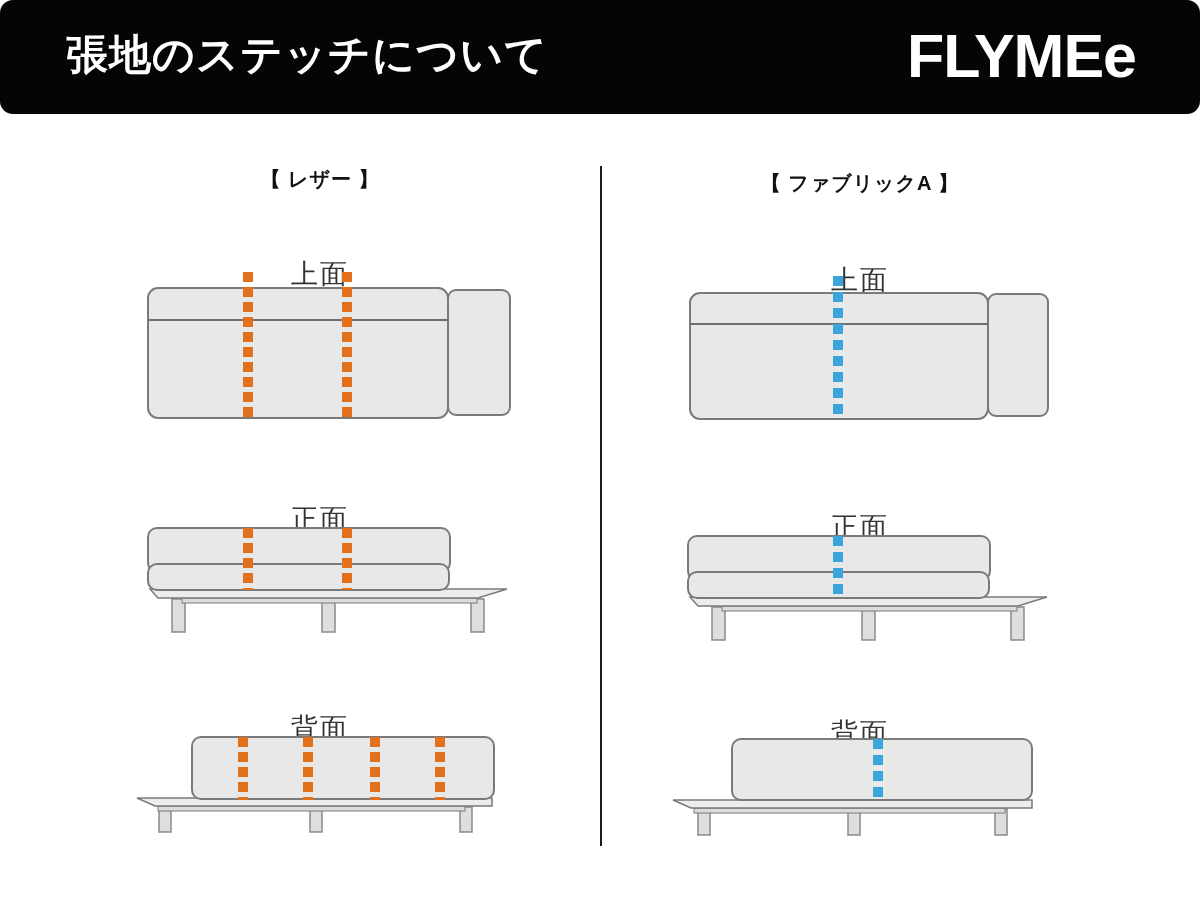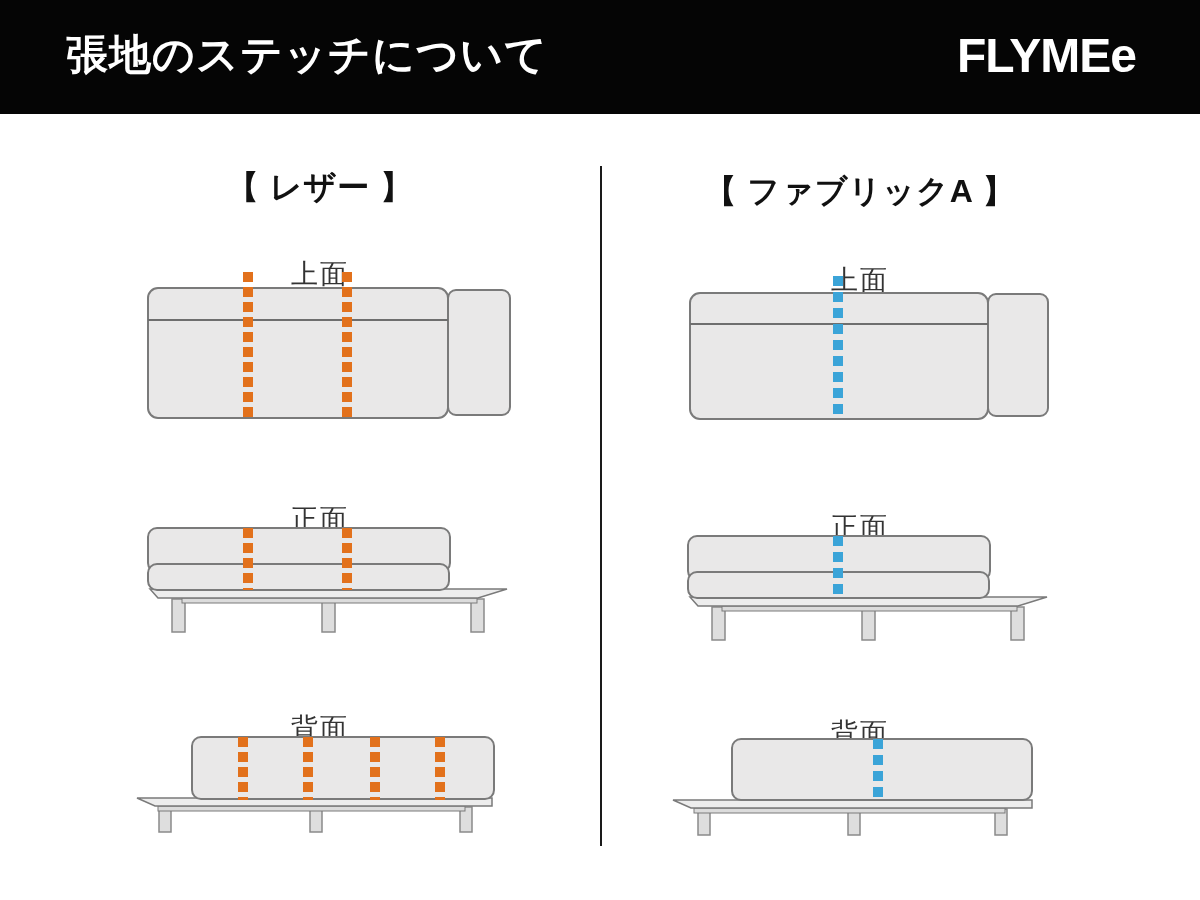--- a/index.html
+++ b/index.html
@@ -2,35 +2,35 @@
 <html style="--c-header_bg: #050505; --c-header_text: #ffffff; --c-divider: #1a1a1a; --c-heading_text: #111111; --c-label_text: #333333; --c-sofa_fill: #e9e8e8; --c-sofa_border: #7a7a7a; --c-seam: #6e6e6e; --c-platform_fill: #ededed; --c-rail_fill: #dcdcdc; --c-leg_fill: #dedede; --c-leg_border: #8a8a8a; --c-leather_stitch: #e2711c; --c-fabric_a_stitch: #3ba4d8;"><head>
 <meta charset="utf-8">
 <style>
   html,body{margin:0;padding:0;background:#ffffff;}
   body{width:1200px;height:900px;position:relative;overflow:hidden;
        font-family:"Liberation Sans","DejaVu Sans",sans-serif;}
   .page{position:absolute;inset:0;}
 
   
   .header{position:absolute;left:0;top:0;width:1200px;height:114px;
-          background:var(--c-header_bg);display:flex;align-items:center;}
+          background:var(--c-header_bg);display:flex;align-items:center;border-radius:13px;}
   .title{position:absolute;left:66px;top:50%;transform:translateY(-54%);
          color:var(--c-header_text);font-size:42px;font-weight:700;letter-spacing:1px;white-space:nowrap;}
   .logo{position:absolute;right:64px;top:50%;transform:translateY(-52%);
-        color:var(--c-header_text);font-size:48px;font-weight:700;letter-spacing:-1px;white-space:nowrap;}
+        color:var(--c-header_text);font-size:61px;font-weight:700;letter-spacing:-1px;white-space:nowrap;}
 
   
   .divider{position:absolute;left:600px;top:166px;width:2px;height:680px;background:var(--c-divider);}
 
   
   .col{position:absolute;top:0;height:900px;}
   .col-left{left:20px;width:600px;}
   .col-right{left:560px;width:600px;}
   .col-heading{position:absolute;left:0;width:100%;text-align:center;margin:0;
-               font-size:32px;font-weight:700;color:var(--c-heading_text);letter-spacing:1px;}
+               font-size:20px;font-weight:700;color:var(--c-heading_text);letter-spacing:1px;}
   .view-label{position:absolute;left:0;width:100%;text-align:center;
               font-size:27px;font-weight:400;color:var(--c-label_text);letter-spacing:2px;margin-top:32px;}
 
   
   .diagram{position:absolute;overflow:visible;}
   .body{fill:var(--c-sofa_fill);stroke:var(--c-sofa_border);stroke-width:2;}
   .seam{stroke:var(--c-seam);stroke-width:2;fill:none;}
   .platform{fill:var(--c-platform_fill);stroke:var(--c-sofa_border);stroke-width:1.5;}
   .rail{fill:var(--c-rail_fill);stroke:var(--c-sofa_border);stroke-width:1;}
   .leg{fill:var(--c-leg_fill);stroke:var(--c-leg_border);stroke-width:1.5;}

